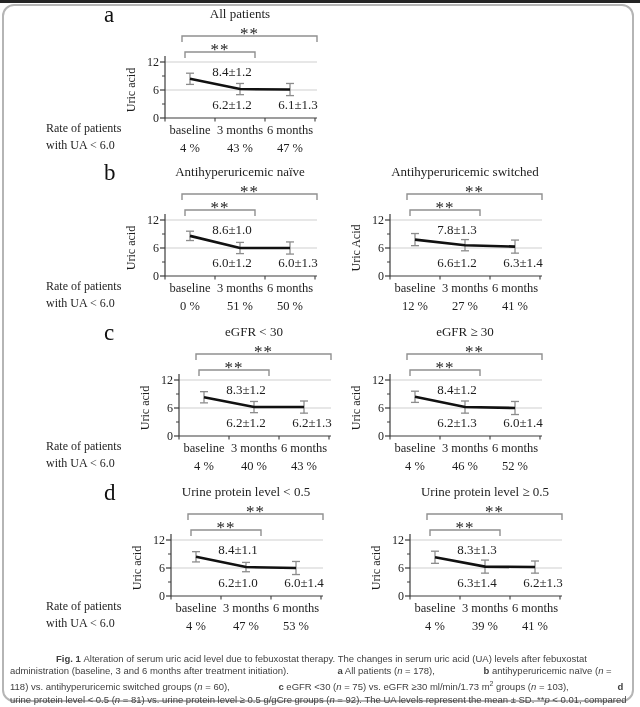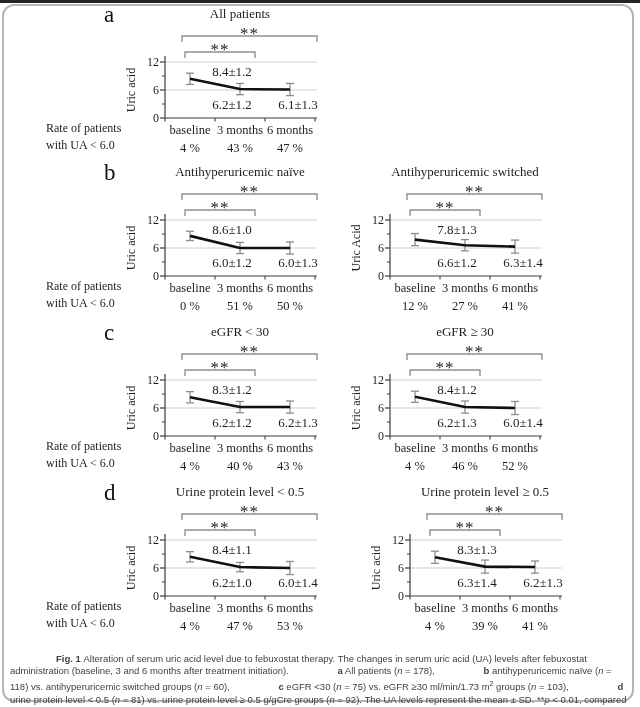--- a/index.html
+++ b/index.html
@@ -166,21 +166,21 @@
             <text x="185" y="146" font-size="12.5" text-anchor="middle">41 %</text>
             <text x="30" y="84" font-size="12" text-anchor="middle" transform="rotate(-90 30 84)">Uric Acid</text>
           </svg></div>
         <div class="ratelabel" style="left: 46px; top: 114px;">
           <div>Rate of patients</div>
           <div>with UA &lt; 6.0</div>
         </div>
       </div>
       <div style="position: absolute; left: 0px; top: 324px; width: 640px; height: 158px;">
         <div class="letter" style="left: 104px; top: -4px;">c</div>
-        <div class="chart" style="left: 105px; top: 0px;"><svg width="240" height="152" viewBox="0 0 240 152" font-family="&quot;Liberation Serif&quot;,serif">
+        <div class="chart" style="left: 119px; top: 0px;"><svg width="240" height="152" viewBox="0 0 240 152" font-family="&quot;Liberation Serif&quot;,serif">
             <text x="135" y="12" font-size="13" text-anchor="middle">eGFR &lt; 30</text>
             <line x1="60" y1="56" x2="212" y2="56" stroke="#cfcfcf" stroke-width="1"></line>
             <line x1="60" y1="84" x2="212" y2="84" stroke="#cfcfcf" stroke-width="1"></line>
             <line x1="60" y1="50" x2="60" y2="112" stroke="#3c3c3c" stroke-width="1.2"></line>
             <line x1="60" y1="112" x2="212" y2="112" stroke="#3c3c3c" stroke-width="1.2"></line>
             <line x1="55" y1="56" x2="60" y2="56" stroke="#3c3c3c" stroke-width="1.2"></line>
             <text x="54" y="60" font-size="12" text-anchor="end">12</text>
             <line x1="55" y1="84" x2="60" y2="84" stroke="#3c3c3c" stroke-width="1.2"></line>
             <text x="54" y="88" font-size="12" text-anchor="end">6</text>
             <line x1="55" y1="112" x2="60" y2="112" stroke="#3c3c3c" stroke-width="1.2"></line>
@@ -259,21 +259,21 @@
             <text x="185" y="146" font-size="12.5" text-anchor="middle">52 %</text>
             <text x="30" y="84" font-size="12" text-anchor="middle" transform="rotate(-90 30 84)">Uric acid</text>
           </svg></div>
         <div class="ratelabel" style="left: 46px; top: 114px;">
           <div>Rate of patients</div>
           <div>with UA &lt; 6.0</div>
         </div>
       </div>
       <div style="position: absolute; left: 0px; top: 484px; width: 640px; height: 158px;">
         <div class="letter" style="left: 104px; top: -4px;">d</div>
-        <div class="chart" style="left: 105px; top: 0px;"><svg width="240" height="152" viewBox="0 0 240 152" font-family="&quot;Liberation Serif&quot;,serif">
+        <div class="chart" style="left: 111px; top: 0px;"><svg width="240" height="152" viewBox="0 0 240 152" font-family="&quot;Liberation Serif&quot;,serif">
             <text x="135" y="12" font-size="13" text-anchor="middle">Urine protein level &lt; 0.5</text>
             <line x1="60" y1="56" x2="212" y2="56" stroke="#cfcfcf" stroke-width="1"></line>
             <line x1="60" y1="84" x2="212" y2="84" stroke="#cfcfcf" stroke-width="1"></line>
             <line x1="60" y1="50" x2="60" y2="112" stroke="#3c3c3c" stroke-width="1.2"></line>
             <line x1="60" y1="112" x2="212" y2="112" stroke="#3c3c3c" stroke-width="1.2"></line>
             <line x1="55" y1="56" x2="60" y2="56" stroke="#3c3c3c" stroke-width="1.2"></line>
             <text x="54" y="60" font-size="12" text-anchor="end">12</text>
             <line x1="55" y1="84" x2="60" y2="84" stroke="#3c3c3c" stroke-width="1.2"></line>
             <text x="54" y="88" font-size="12" text-anchor="end">6</text>
             <line x1="55" y1="112" x2="60" y2="112" stroke="#3c3c3c" stroke-width="1.2"></line>

